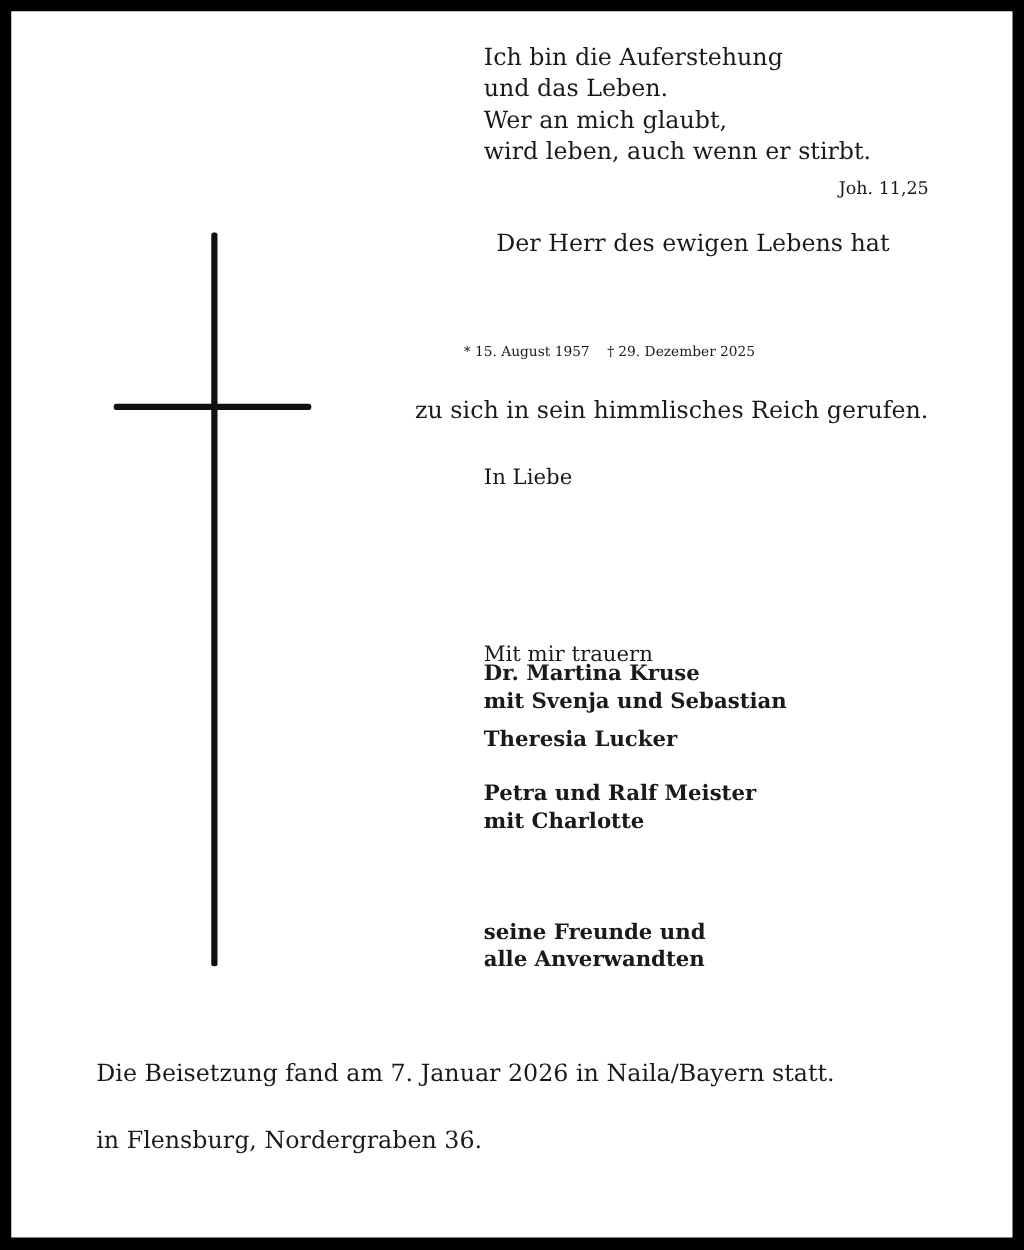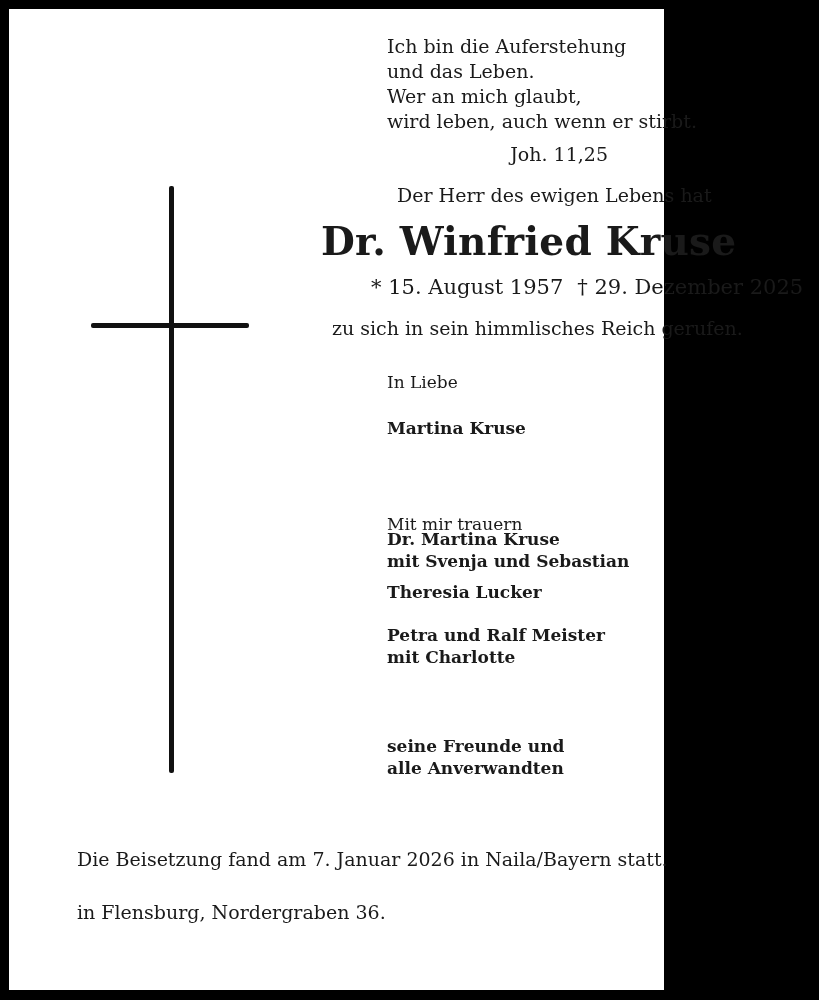--- a/index.html
+++ b/index.html
@@ -1,27 +1,27 @@
 <!DOCTYPE html>
 <html><head>
   <meta charset="utf-8">
   <style>
     html, body { margin: 0; padding: 0; background: #000; }
     body { width: 819px; height: 1000px; position: relative; overflow: hidden; }
     .card {
-      position: absolute; left: 9px; top: 9px; width: 655px; height: 981px;
+      position: absolute; left: 9px; top: 9px; width: 801px; height: 981px;
       background: #fff; color: #1a1a1a;
       font-family: "DejaVu Serif", "Liberation Serif", serif;
     }
     .abs { position: absolute; white-space: nowrap; }
     .verse { left: 378px; top: 25px; font-size: 19px; line-height: 25px; }
-    .verse-ref { right: 56px; top: 134px; font-size: 19px; }
+    .verse-ref { right: 67px; top: 134px; font-size: 14px; }
     .intro { left: 388px; top: 175px; font-size: 19px; }
     .name { left: 312px; top: 209px; font-size: 39px; font-weight: bold; letter-spacing: 0.2px; }
-    .dates { left: 362px; top: 266px; font-size: 21px; }
+    .dates { left: 362px; top: 266px; font-size: 11px; }
     .dates .gap { display: inline-block; width: 14px; }
     .called { left: 323px; top: 308px; font-size: 19px; }
     .sec { left: 378px; font-size: 17px; line-height: 22px; }
     .bold { font-weight: bold; }
     .footer { left: 68px; font-size: 19px; line-height: 24px; }
     .cross-v { position: absolute; left: 160px; top: 177px; width: 5px; height: 587px; background: #111; border-radius: 2px; }
     .cross-h { position: absolute; left: 82px; top: 314px; width: 158px; height: 5px; background: #111; border-radius: 2px; }
   </style>
 </head>
 <body>
@@ -33,28 +33,26 @@
 
   <div class="abs verse">
     <div>Ich bin die Auferstehung</div>
     <div>und das Leben.</div>
     <div>Wer an mich glaubt,</div>
     <div>wird leben, auch wenn er stirbt.</div>
   </div>
   <div class="abs verse-ref">Joh. 11,25</div>
 
   <div class="abs intro">Der Herr des ewigen Lebens hat</div>
-  <div class="abs name">Dr. Winfried Kruse</div>
   <div class="abs dates">
     <span>* 15. August 1957</span><span class="gap"></span><span>† 29. Dezember 2025</span>
   </div>
   <div class="abs called">zu sich in sein himmlisches Reich gerufen.</div>
 
   <div class="abs sec" style="top:362px;">In Liebe</div>
-  <div class="abs sec bold" style="top:408px;">Martina Kruse</div>
   <div class="abs sec" style="top:464px;margin-top:40px;">Mit mir trauern</div>
 
   <div class="abs sec bold" style="top:507px;margin-top:12px;">
     <div>Dr. Martina Kruse</div>
     <div>mit Svenja und Sebastian</div>
   </div>
   <div class="abs sec bold" style="top:572px;">
     <div>Theresia Lucker</div>
   </div>
   <div class="abs sec bold" style="top:615px;">

